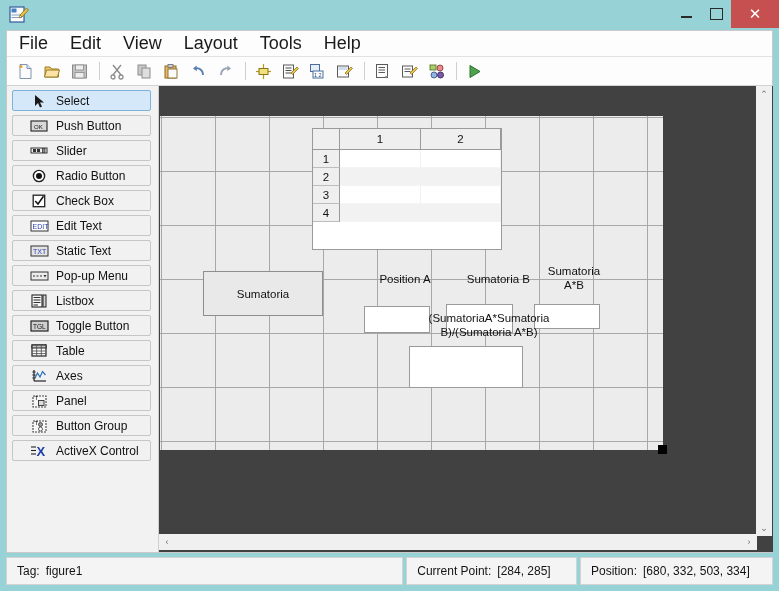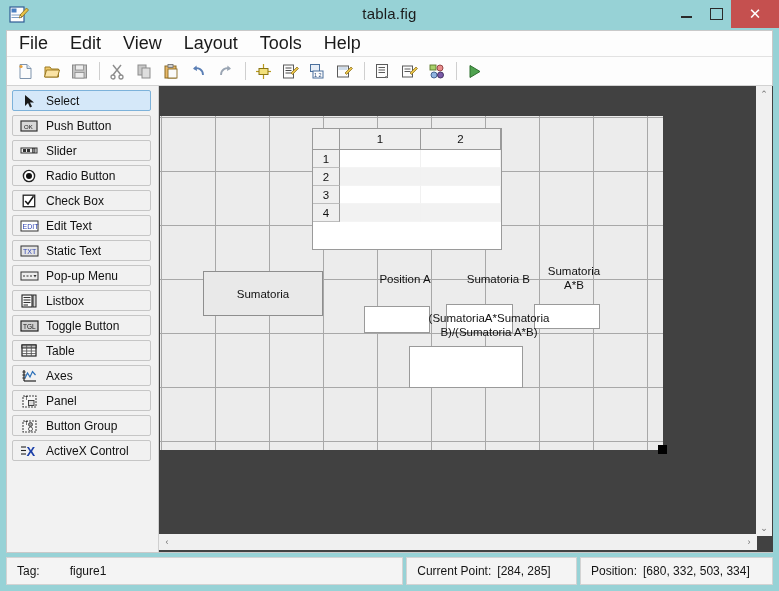--- a/index.html
+++ b/index.html
@@ -90,21 +90,21 @@
     box-sizing: border-box;
     padding: 4px 0 0 5px;
   }
   .pal-item {
     width: 139px; height: 21px; margin-bottom: 4px;
     background: #f1f1f1;
     border: 1px solid #c6c6c6;
     border-radius: 2px;
     display: flex; align-items: center;
     box-sizing: border-box;
-    padding-left: 6px;
+    padding-left: 16px;
   }
   .pal-item.selected {
     background: #d5e8f9;
     border-color: #7db2da;
   }
   .pal-ico {
     width: 20px; height: 16px; margin-right: 7px;
     display: flex; align-items: center; justify-content: center;
     flex: 0 0 20px;
   }
@@ -200,42 +200,41 @@
     width: 767px; height: 28px;
     display: flex; box-sizing: border-box;
   }
   .sb-panel {
     background: #f4f4f4; border: 1px solid #d3d3d3;
     height: 28px; box-sizing: border-box;
     display: flex; align-items: center;
     padding-left: 10px;
     font-size: 12px; color: #141414;
   }
-  #sb-tag { width: 410px; gap: 24px; }
+  #sb-tag { width: 410px; }
   #sb-point { width: 176px; margin-left: 3px; }
   #sb-pos { width: 199px; margin-left: 3px; }
   .sb-k { margin-right: 6px; }
 </style>
 </head>
 <body>
 
 <div id="app">
 
   <div id="titlebar">
     <span id="title-icon">
       <svg width="22" height="22" viewBox="0 0 22 22">
         <rect x="2" y="3" width="14" height="15" fill="#fdfdfd" stroke="#2f5d94" stroke-width="1.2"></rect>
         <rect x="3.5" y="4.5" width="5" height="4" fill="#4a7fc1"></rect>
         <line x1="3.5" y1="11" x2="14" y2="11" stroke="#7f9fc4" stroke-width="1"></line>
         <line x1="3.5" y1="13.5" x2="14" y2="13.5" stroke="#7f9fc4" stroke-width="1"></line>
         <path d="M12 11 L18.5 4 L20.5 6 L14 13 Z" fill="#e8c34a" stroke="#8a6a14" stroke-width=".8"></path>
         <path d="M12 11 L11.3 14 L14 13 Z" fill="#f5f0d8" stroke="#8a6a14" stroke-width=".7"></path>
       </svg>
     </span>
-    <div id="title-text">tabla.fig</div>
     <div class="winbtn" id="btn-min">
       <span class="minglyph"></span>
     </div>
     <div class="winbtn" id="btn-max">
       <span class="maxglyph"></span>
     </div>
     <div class="winbtn" id="btn-close">
       <span>✕</span>
     </div>
   </div>

